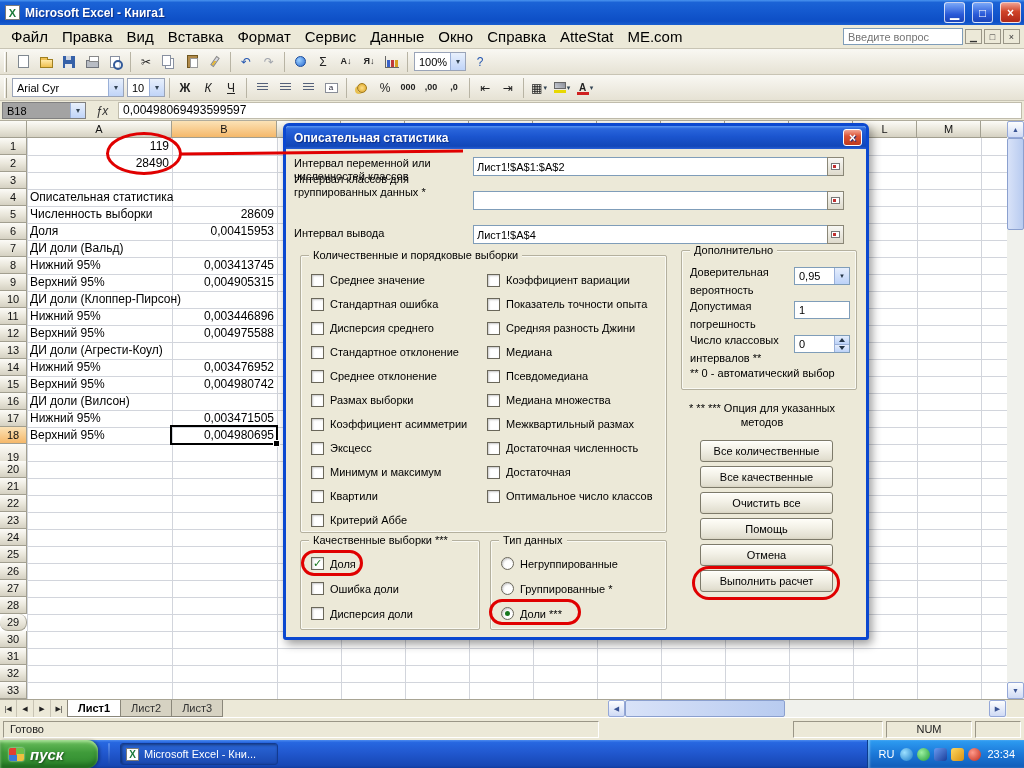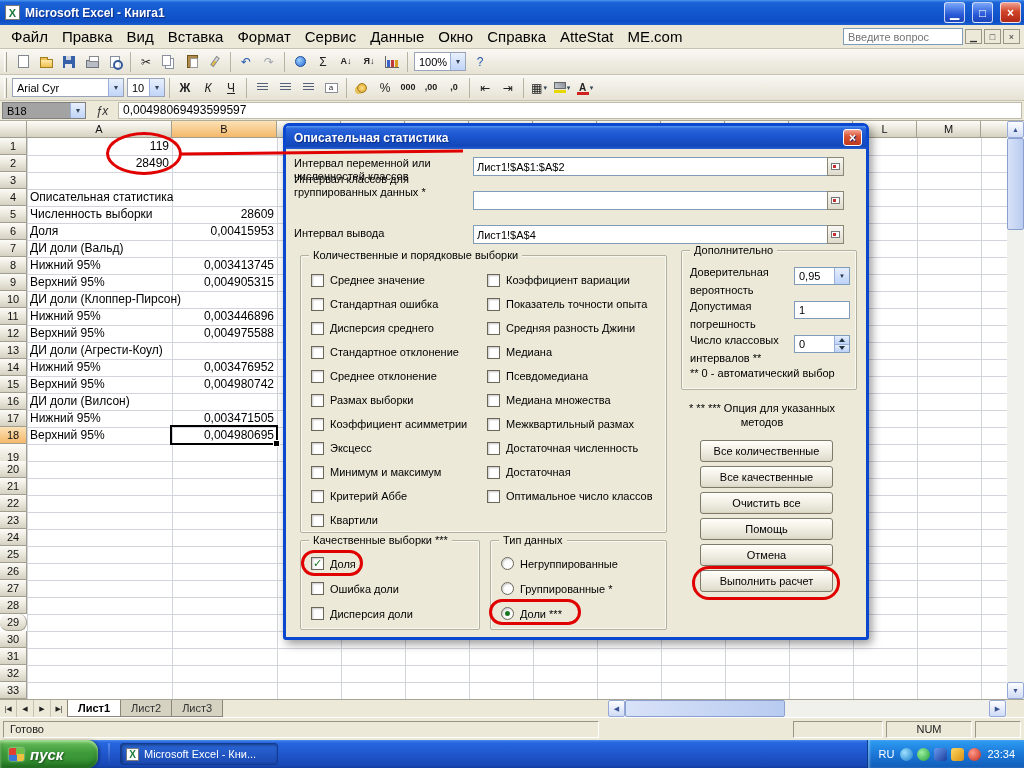--- a/index.html
+++ b/index.html
@@ -658,25 +658,25 @@
             <div class="cbrow">
               <span class="cbx"></span>
               <span class="cbl">Эксцесс</span>
             </div>
             <div class="cbrow">
               <span class="cbx"></span>
               <span class="cbl">Минимум и максимум</span>
             </div>
             <div class="cbrow">
               <span class="cbx"></span>
+              <span class="cbl">Квартили</span>
+            </div>
+            <div class="cbrow">
+              <span class="cbx"></span>
               <span class="cbl">Критерий Аббе</span>
-            </div>
-            <div class="cbrow">
-              <span class="cbx"></span>
-              <span class="cbl">Квартили</span>
             </div>
           </div>
         <div class="cbcol" id="qright">
             <div class="cbrow">
               <span class="cbx"></span>
               <span class="cbl">Коэффициент вариации</span>
             </div>
             <div class="cbrow">
               <span class="cbx"></span>
               <span class="cbl">Показатель точности опыта</span>

